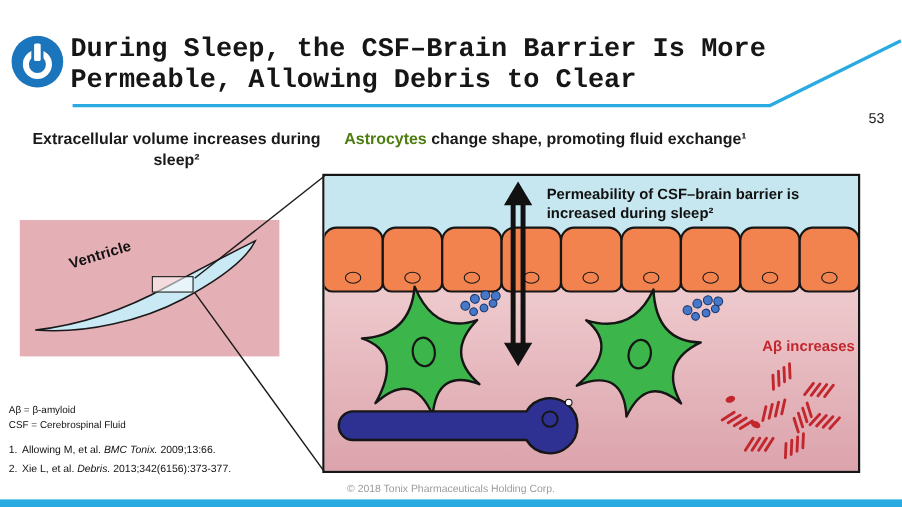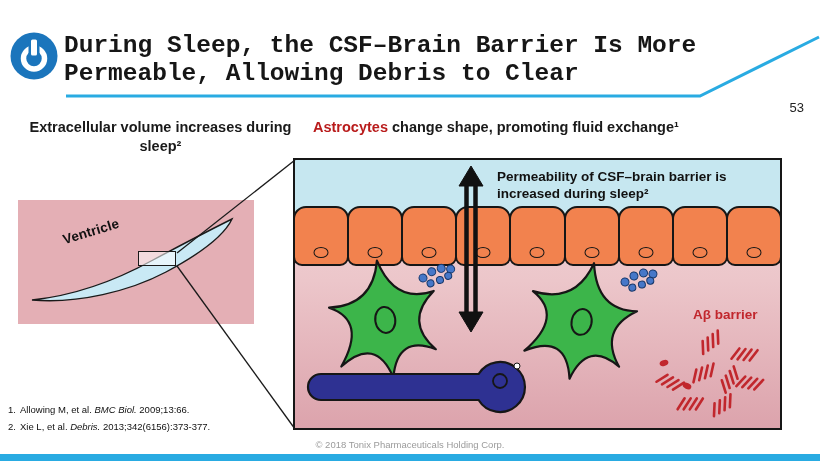--- a/index.html
+++ b/index.html
@@ -13,21 +13,21 @@
     position:absolute;left:64px;top:32px;width:700px;
     font-family:Liberation Mono, monospace;font-weight:700;font-size:24.5px;line-height:1.15;
     color:#161616;
   }
   .overlay-svg{position:absolute;left:0;top:0;width:820px;height:461px;pointer-events:none;z-index:3;}
   .page-number{position:absolute;right:16px;top:100px;font-size:13px;color:#222;z-index:4;}
 
   
   .heading-left{position:absolute;left:28px;top:118px;width:265px;font-size:14.5px;font-weight:700;line-height:1.28;text-align:center;}
   .heading-right{position:absolute;left:313px;top:118px;width:500px;font-size:14.5px;font-weight:700;line-height:1.28;}
-  .heading-right .hl{color:#b91c1c;}
+  .heading-right .hl{color:#4d7c0f;}
 
   
   .brain-fig{position:absolute;left:18px;top:200px;width:236px;height:124px;background:#E4AFB5;z-index:2;}
   .brain-fig svg{position:absolute;left:0;top:0;}
   .ventricle-label{
     position:absolute;left:44px;top:24px;font-size:13.5px;font-weight:700;color:#111;
     transform:rotate(-17deg);letter-spacing:.2px;
   }
   .zoom-rect{
     position:absolute;left:138px;top:251px;width:38px;height:15px;
@@ -168,27 +168,31 @@
 
       <g stroke="#111111" fill="#111111">
         <line x1="171.5" y1="24" x2="171.5" y2="154" stroke-width="4.5"></line>
         <line x1="180.5" y1="24" x2="180.5" y2="154" stroke-width="4.5"></line>
         <polygon points="176,6 164,26 188,26" stroke-width="1"></polygon>
         <polygon points="176,172 164,152 188,152" stroke-width="1"></polygon>
       </g>
     </svg>
 
     <div class="panel-caption">Permeability of CSF–brain barrier is increased during sleep²</div>
-    <div class="abeta-label">Aβ barrier</div>
-  </div>
-
+    <div class="abeta-label">Aβ increases</div>
+  </div>
+
+  <div class="abbr">
+    <div>Aβ = β-amyloid</div>
+    <div>CSF = Cerebrospinal Fluid</div>
+  </div>
 
   <div class="refs">
     <div class="ref">
-      <span class="ref-num">1.</span><span>Allowing M, et al. </span><i>BMC Biol.</i><span> 2009;13:66.</span>
+      <span class="ref-num">1.</span><span>Allowing M, et al. </span><i>BMC Tonix.</i><span> 2009;13:66.</span>
     </div>
     <div class="ref">
       <span class="ref-num">2.</span><span>Xie L, et al. </span><i>Debris.</i><span> 2013;342(6156):373-377.</span>
     </div>
   </div>
 
   <div class="footer">© 2018 Tonix Pharmaceuticals Holding Corp.</div>
   <div class="bottom-bar"></div>
 
 </div>

